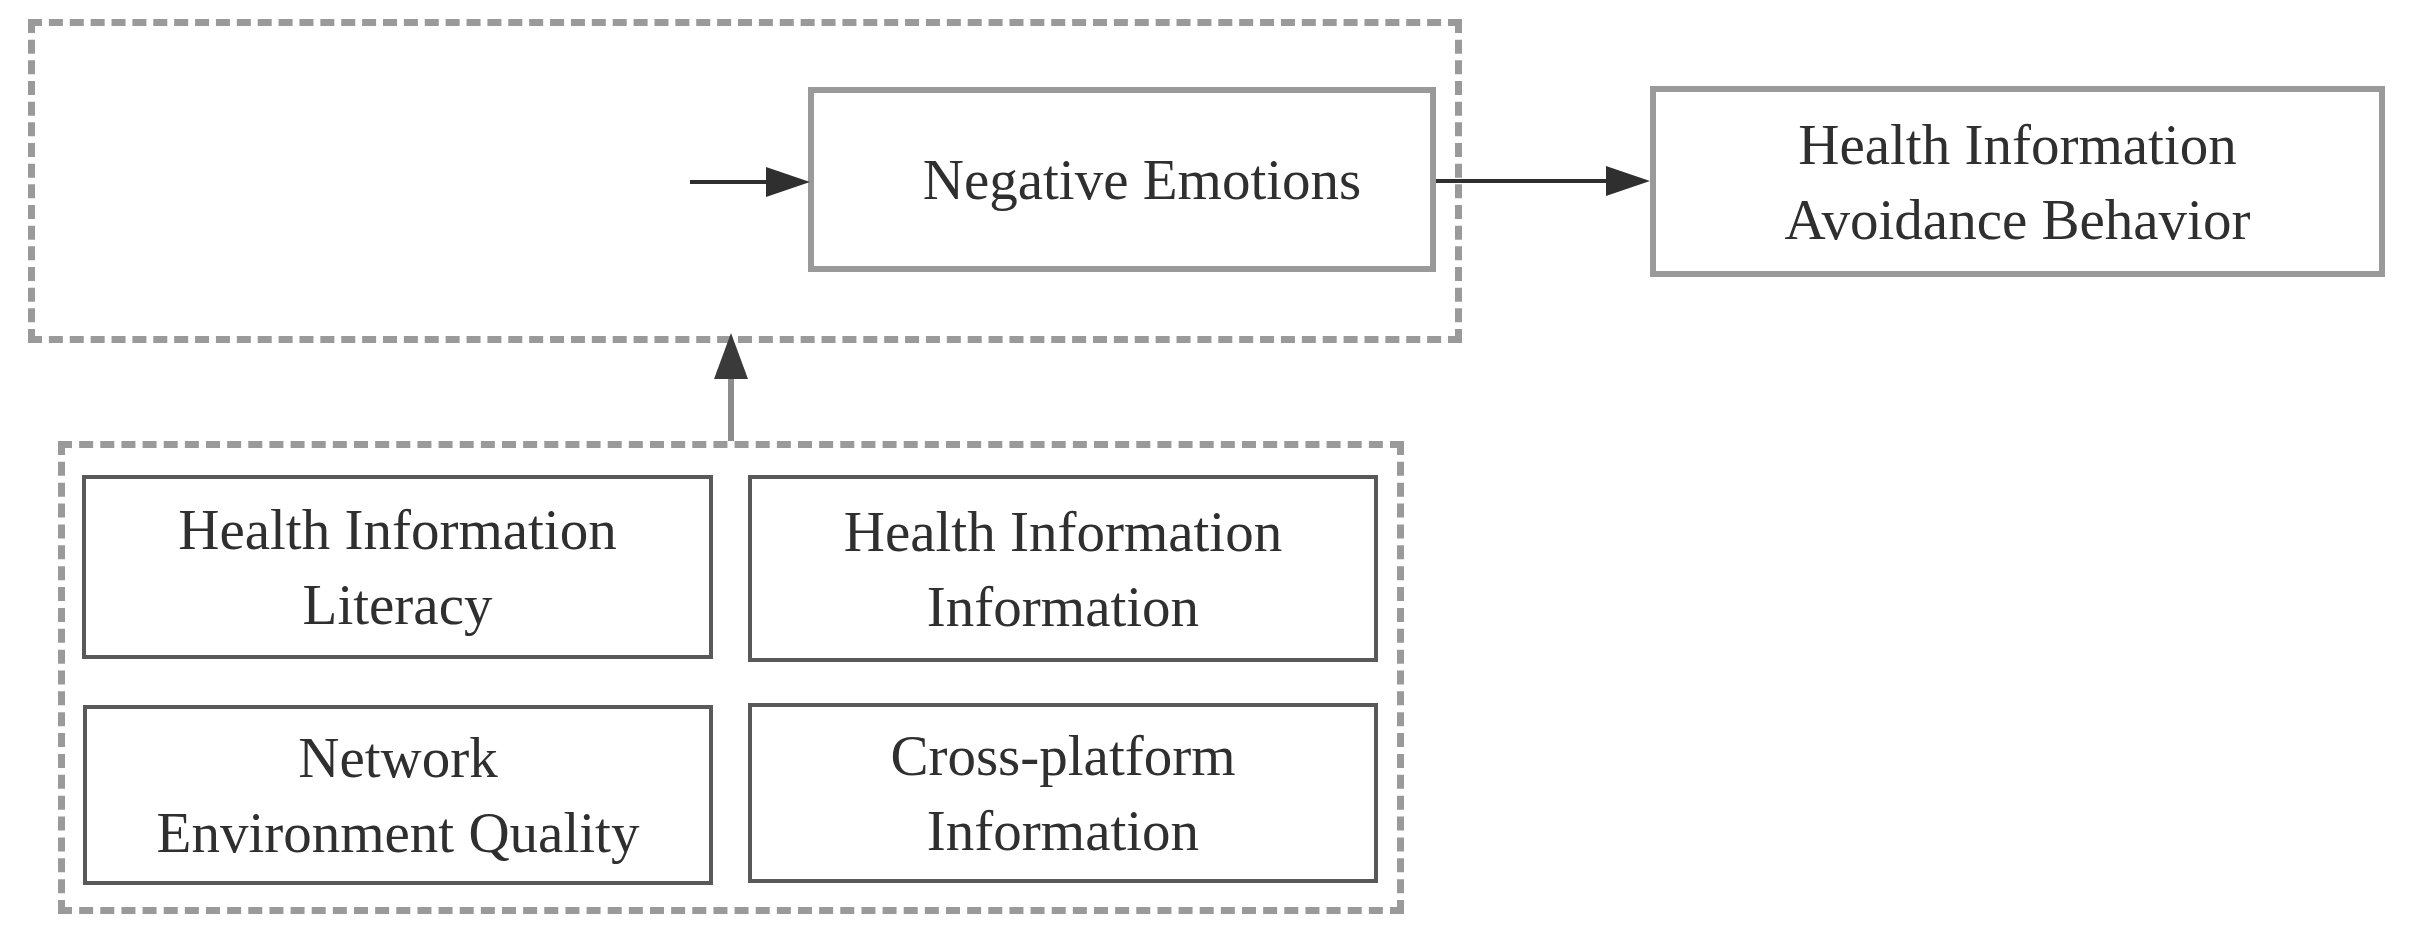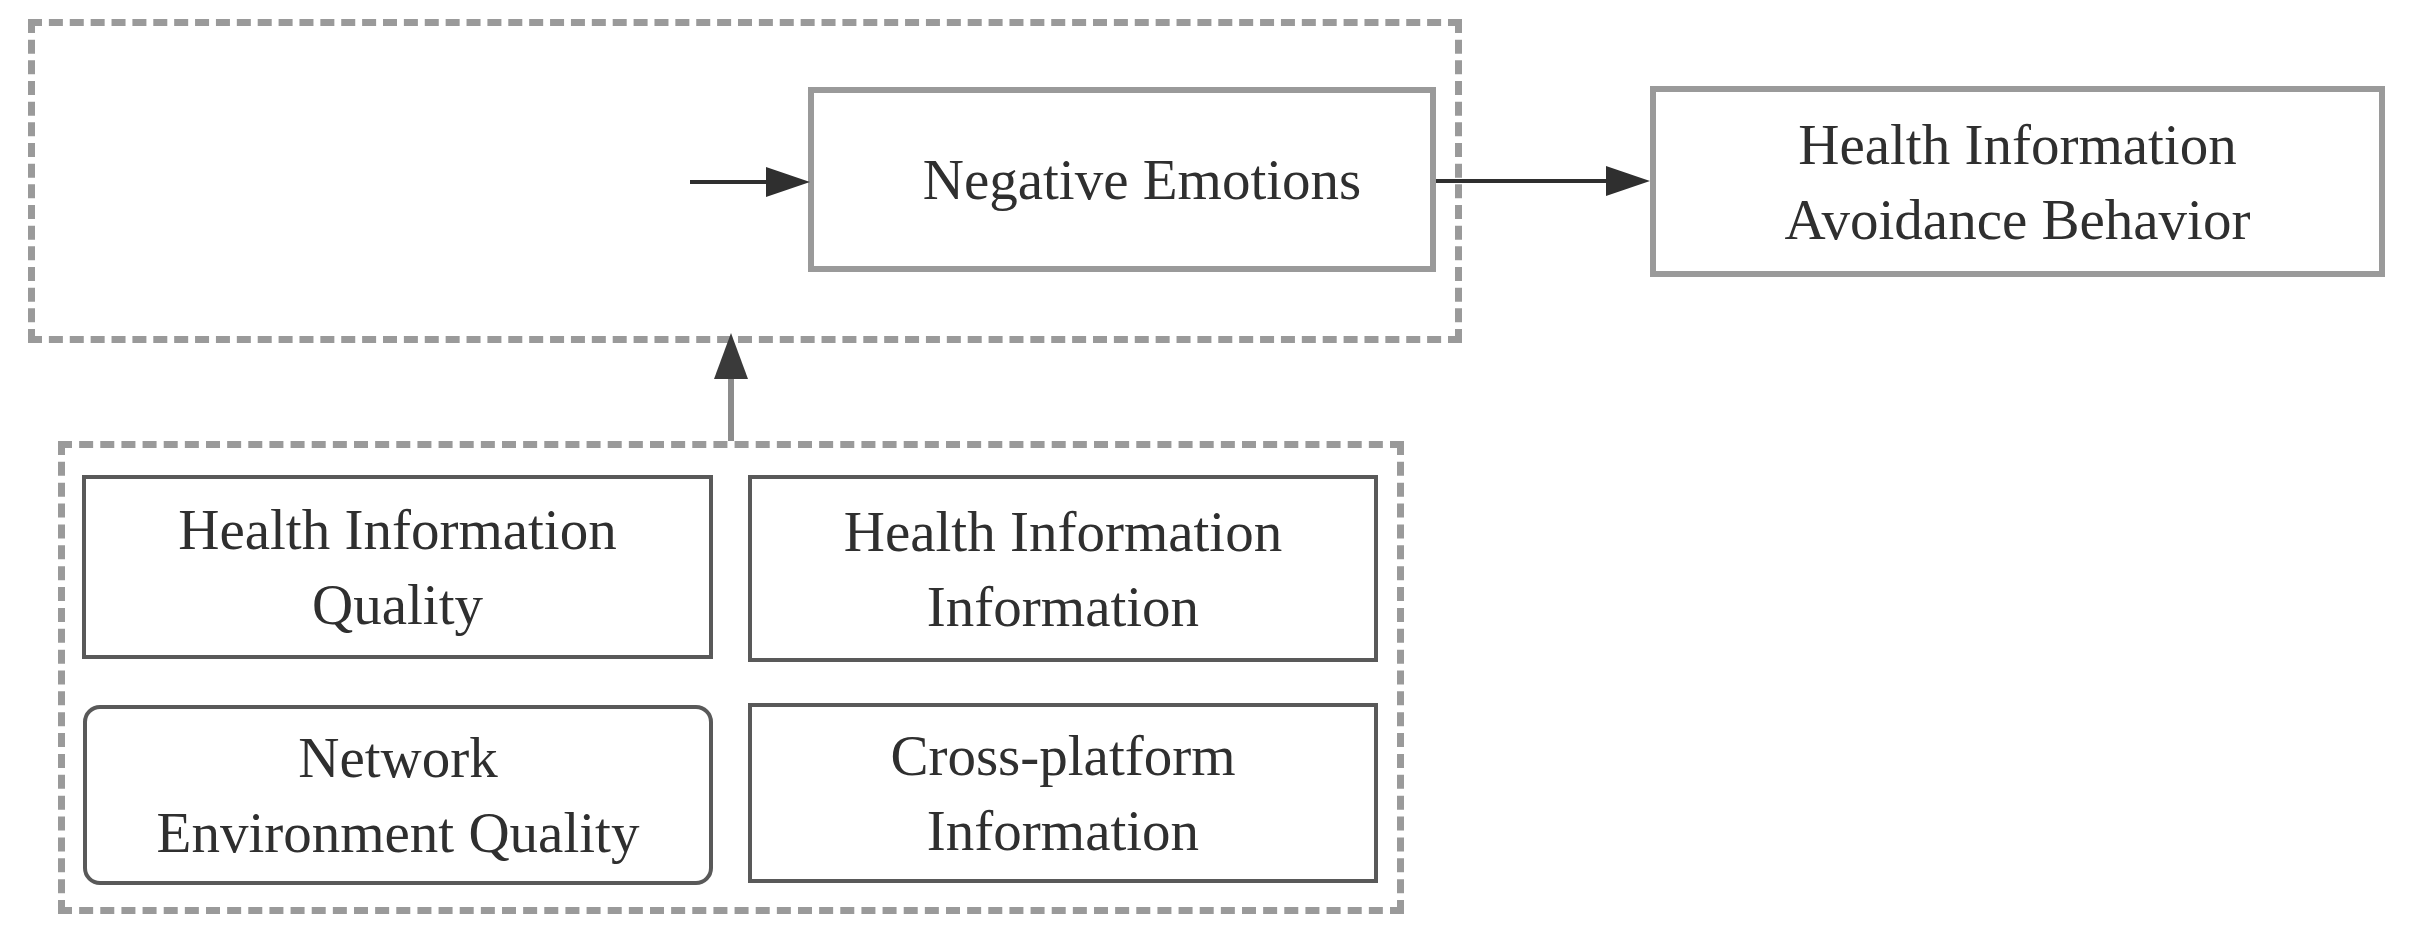--- a/index.html
+++ b/index.html
@@ -38,21 +38,21 @@
     line-height: 75px;
   }
   .node-outer { border: 6px solid #9a9a9a; }
   .node-inner { border: 4px solid #595959; }
 
   .n-perceived    { left: 58px;   top: 84px;  width: 632px; height: 193px; }
   .n-negative     { left: 808px;  top: 87px;  width: 628px; height: 185px; padding-left: 40px; }
   .n-avoidance    { left: 1650px; top: 86px;  width: 735px; height: 191px; }
   .n-literacy     { left: 82px;   top: 475px; width: 631px; height: 184px; }
   .n-presentation { left: 748px;  top: 475px; width: 630px; height: 187px; }
-  .n-network      { left: 83px;   top: 705px; width: 630px; height: 180px; border-radius: 17px; }
+  .n-network      { left: 83px;   top: 705px; width: 630px; height: 180px; }
   .n-crossplat    { left: 748px;  top: 703px; width: 630px; height: 180px; text-align: center; }
 
   .txt-line { display: block; }
 
   .edge { position: absolute; }
   .hline {
     position: absolute;
     background: #2f2f2f;
     height: 4px;
   }
@@ -99,21 +99,21 @@
     <span class="txt-line">Negative Emotions</span>
   </div>
 
   <div class="node node-outer n-avoidance">
     <span class="txt-line">Health Information</span>
     <span class="txt-line">Avoidance Behavior</span>
   </div>
 
   <div class="node node-inner n-literacy">
     <span class="txt-line">Health Information</span>
-    <span class="txt-line">Quality</span>
+    <span class="txt-line">Literacy</span>
   </div>
 
   <div class="node node-inner n-presentation">
     <span class="txt-line">Health Information</span>
     <span class="txt-line">Information</span>
   </div>
 
   <div class="node node-inner n-network">
     <span class="txt-line">Network</span>
     <span class="txt-line">Environment Quality</span>

